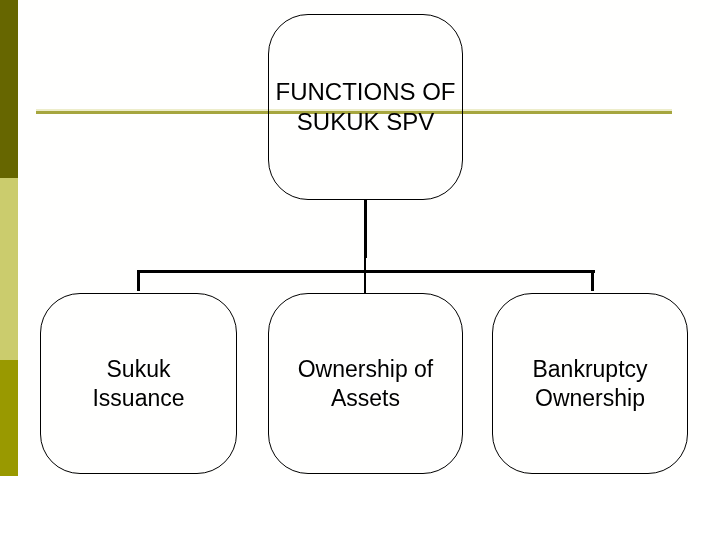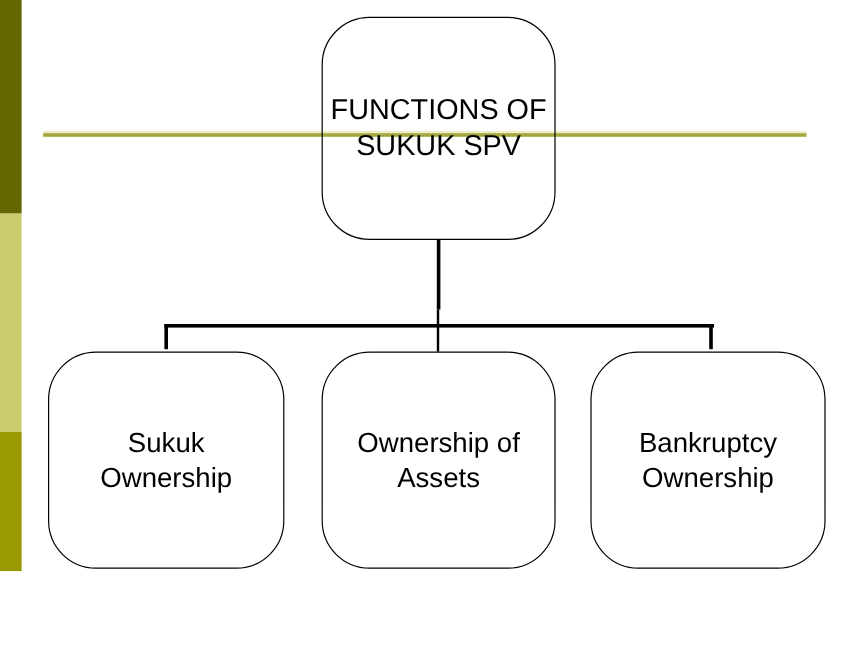--- a/index.html
+++ b/index.html
@@ -99,21 +99,21 @@
     <div class="conn drop-left"></div>
     <div class="conn drop-right"></div>
 
     <div class="node root">
       <div class="node-label">FUNCTIONS OF
 SUKUK SPV</div>
     </div>
 
     <div class="node child child-1">
       <div class="node-label">Sukuk
-Ownership</div>
+Issuance</div>
     </div>
 
     <div class="node child child-2">
       <div class="node-label">Ownership of
 Assets</div>
     </div>
 
     <div class="node child child-3">
       <div class="node-label">Bankruptcy
 Ownership</div>

